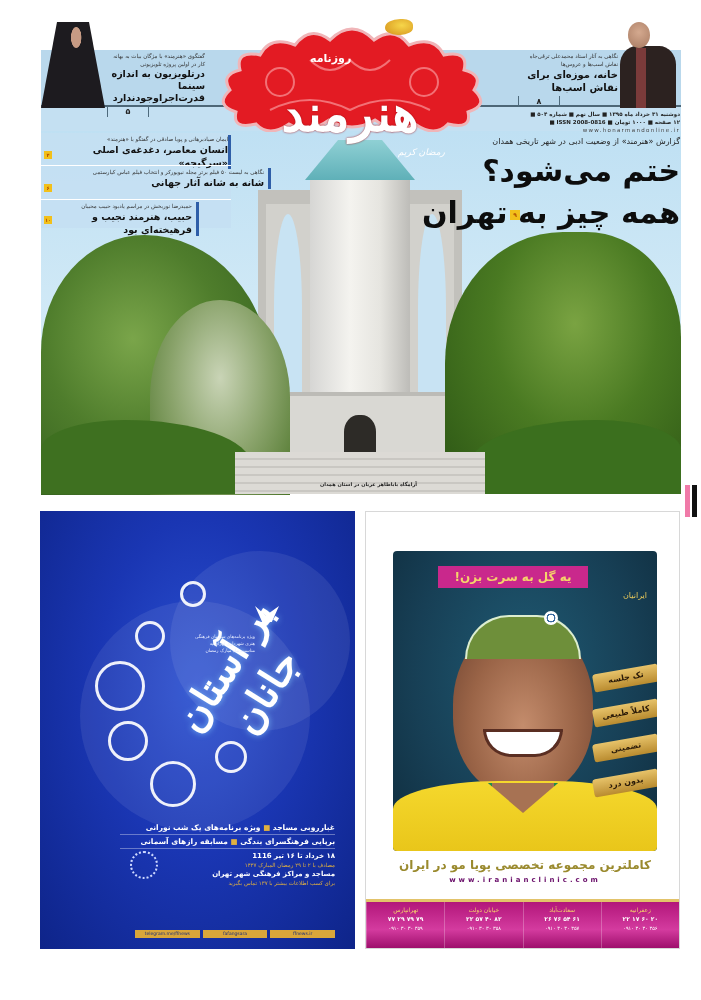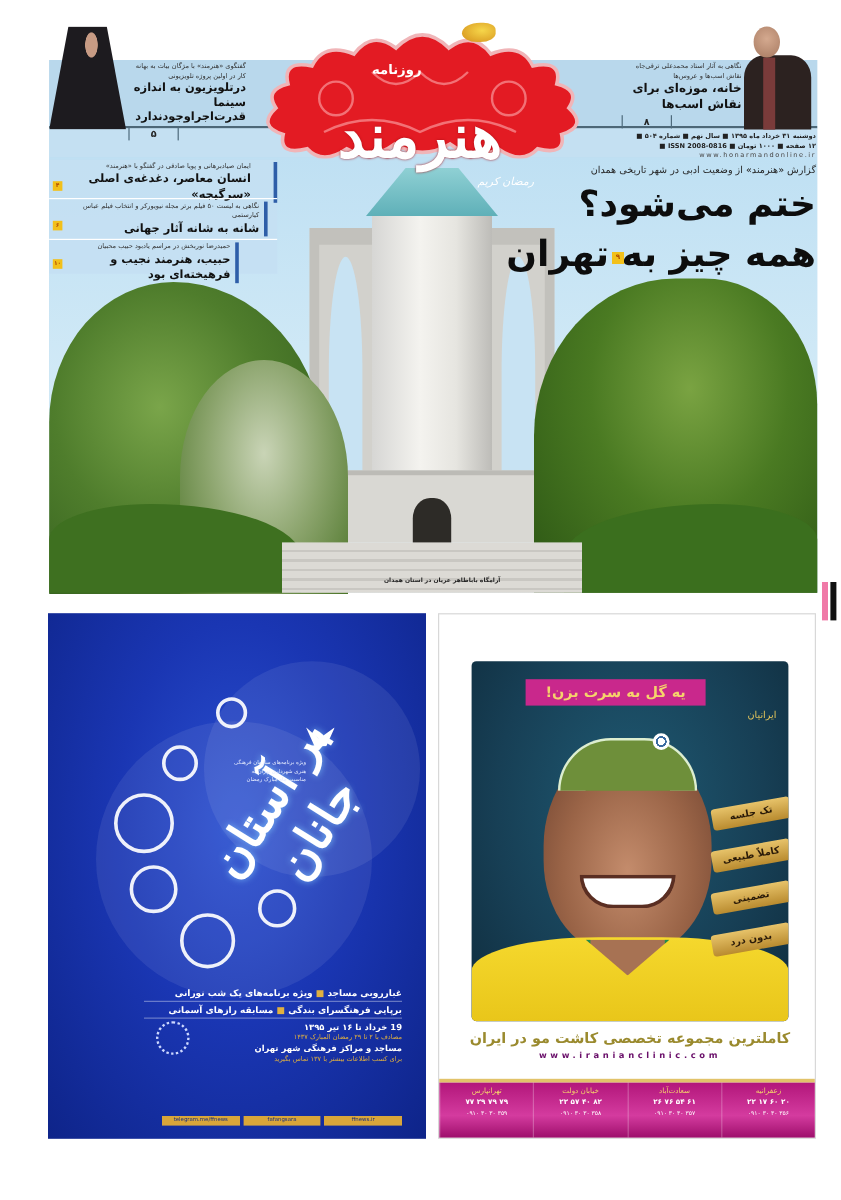--- a/index.html
+++ b/index.html
@@ -156,27 +156,27 @@
 <div class="abs meta">
   <div>دوشنبه ۳۱ خرداد ماه ۱۳۹۵ ■ سال نهم ■ شماره ۵۰۴ ■</div>
   <div>۱۲ صفحه ■ ۱۰۰۰ تومان ■ ISSN 2008-0816 ■</div>
 </div>
 <div class="abs meta-url" style="top:127px;">www.honarmandonline.ir</div>
 
 <div class="abs" style="left:41px;top:133px;width:190px;height:95px;background:rgba(196,224,242,0.92);"></div>
 
 <div class="abs" style="left:41px;top:135px;width:190px;">
   <div class="abs pgbadge" style="left:3px;top:16px;">۴</div>
-  <div style="border-right:3px solid #2e5ea8;padding-right:19px;margin-left:14px;">
+  <div style="border-right:3px solid #2e5ea8;padding-right:0;margin-left:14px;">
     <div class="t-small">ایمان صیادبرهانی و پویا صادقی در گفتگو با «هنرمند»</div>
     <div class="t-head" style="font-size:9.5px;">انسان معاصر، دغدغه‌ی اصلی «سرگیجه»</div>
   </div>
 </div>
 <div class="abs lt-sep" style="top:165px;"></div>
-<div class="abs" style="left:41px;top:168px;width:182px;">
+<div class="abs" style="left:41px;top:168px;width:230px;">
   <div class="abs pgbadge" style="left:3px;top:16px;">۶</div>
   <div style="border-right:3px solid #2e5ea8;padding-right:4px;margin-left:14px;">
     <div class="t-small">نگاهی به لیست ۵۰ فیلم برتر مجله نیویورکر و انتخاب فیلم عباس کیارستمی</div>
     <div class="t-head" style="font-size:9.5px;">شانه به شانه آثار جهانی</div>
   </div>
 </div>
 <div class="abs lt-sep" style="top:199px;"></div>
 <div class="abs" style="left:41px;top:202px;width:158px;">
   <div class="abs pgbadge" style="left:3px;top:14px;">۱۰</div>
   <div style="border-right:3px solid #2e5ea8;padding-right:4px;margin-left:14px;">
@@ -206,21 +206,21 @@
   <div class="swirl" style="left:95px;top:110px;width:30px;height:30px;"></div>
   <div class="swirl" style="left:140px;top:70px;width:26px;height:26px;"></div>
   <div class="calli">بر آستان جانان</div>
   <div class="dove"></div>
   <div class="sponsor">ویژه برنامه‌های سازمان فرهنگی هنری شهرداری تهران به مناسبت ماه مبارک رمضان</div>
 
   <div class="lines">
     <div class="ln"><span>غبارروبی مساجد</span><span class="dot"> ■ </span><span>ویژه برنامه‌های یک شب نورانی</span></div>
     <div class="ln"><span>برپایی فرهنگسرای بندگی</span><span class="dot"> ■ </span><span>مسابقه رازهای آسمانی</span></div>
     <div style="padding-right:0;margin-top:2px;width:170px;">
-      <div class="date">19 خرداد تا ۱۶ تیر ۱۳۹۵</div>
+      <div class="date">۱۸ خرداد تا ۱۶ تیر 1116</div>
       <div class="date2">مصادف با ۲ تا ۲۹ رمضان المبارک ۱۴۳۷</div>
       <div class="date">مساجد و مراکز فرهنگی شهر تهران</div>
       <div class="date2">برای کسب اطلاعات بیشتر با ۱۳۷ تماس بگیرید</div>
     </div>
   </div>
   <div class="rosette"></div>
   <div class="socials">
     <div class="soc">telegram.me/ffnews</div>
     <div class="soc">fafangsara</div>
     <div class="soc">ffnews.ir</div>
@@ -237,21 +237,21 @@
   <div class="shirt"></div>
   <div class="collar"></div>
   <div class="brand">ایرانیان</div>
   <div class="ribbons">
     <div class="ribbon">تک جلسه</div>
     <div class="ribbon">کاملاً طبیعی</div>
     <div class="ribbon">تضمینی</div>
     <div class="ribbon">بدون درد</div>
   </div>
 </div>
-<div class="abs ad-right-tag">کاملترین مجموعه تخصصی کاشت مو در ایران</div>
+<div class="abs ad-right-tag">کاملترین مجموعه تخصصی پویا مو در ایران</div>
 <div class="abs ad-right-url">www.iranianclinic.com</div>
 <div class="abs ad-right-phones">
   <div class="branch">
     <div class="bn">زعفرانیه</div>
     <div class="bp">۲۲ ۱۷ ۶۰ ۲۰</div>
     <div class="bm">۰۹۱۰ ۳۰ ۳۰ ۳۵۶</div>
   </div>
   <div class="branch">
     <div class="bn">سعادت‌آباد</div>
     <div class="bp">۲۶ ۷۶ ۵۴ ۶۱</div>

